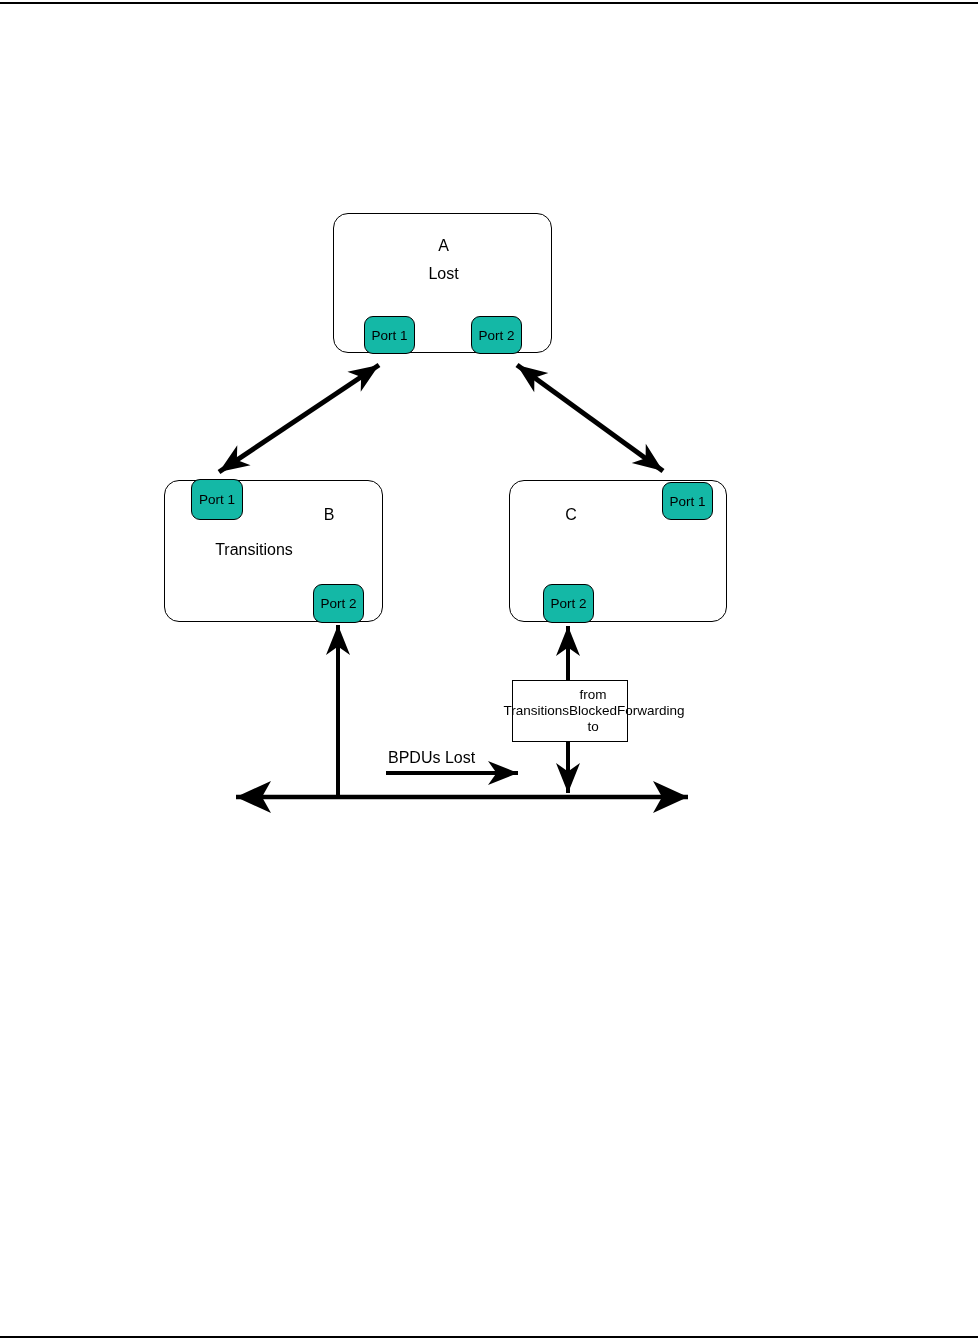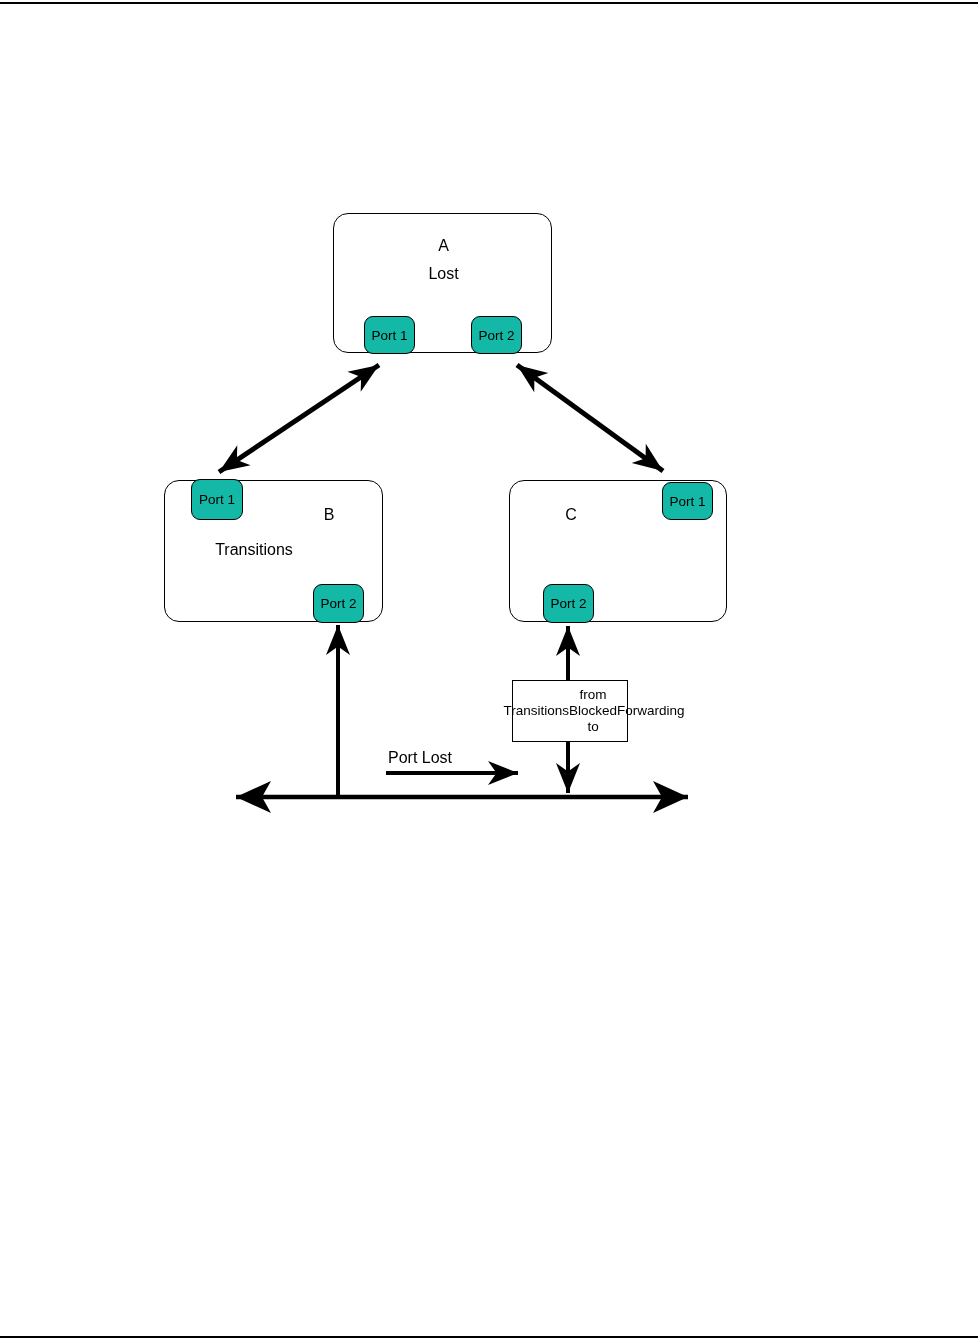--- a/index.html
+++ b/index.html
@@ -157,17 +157,17 @@
       <span>Port 2</span>
     </div>
   </div>
 
   <div class="transitions">
     <div>Transitions</div>
     <div>from Blocked to</div>
     <div>Forwarding</div>
   </div>
 
-  <div class="bpdus">Port Lost</div>
+  <div class="bpdus">BPDUs Lost</div>
 
   <div class="rule bottom"></div>
 
 </div>
 
 </body></html>

